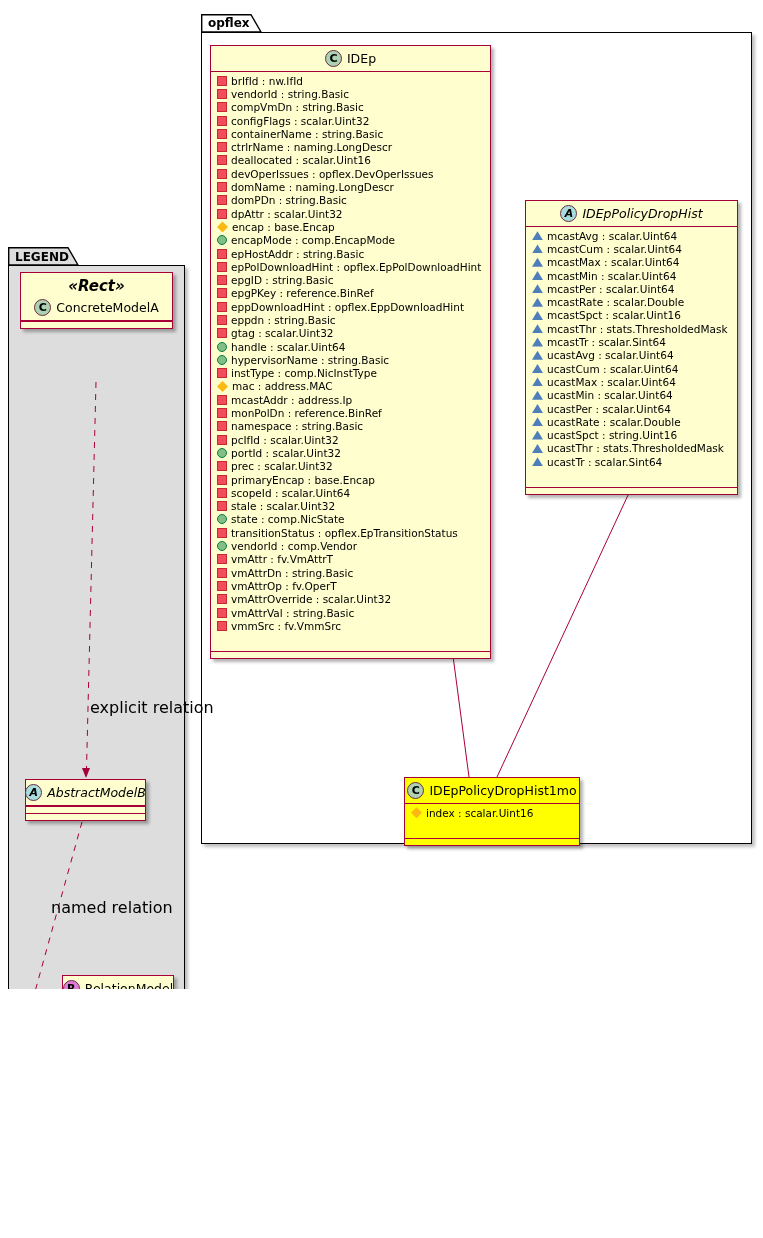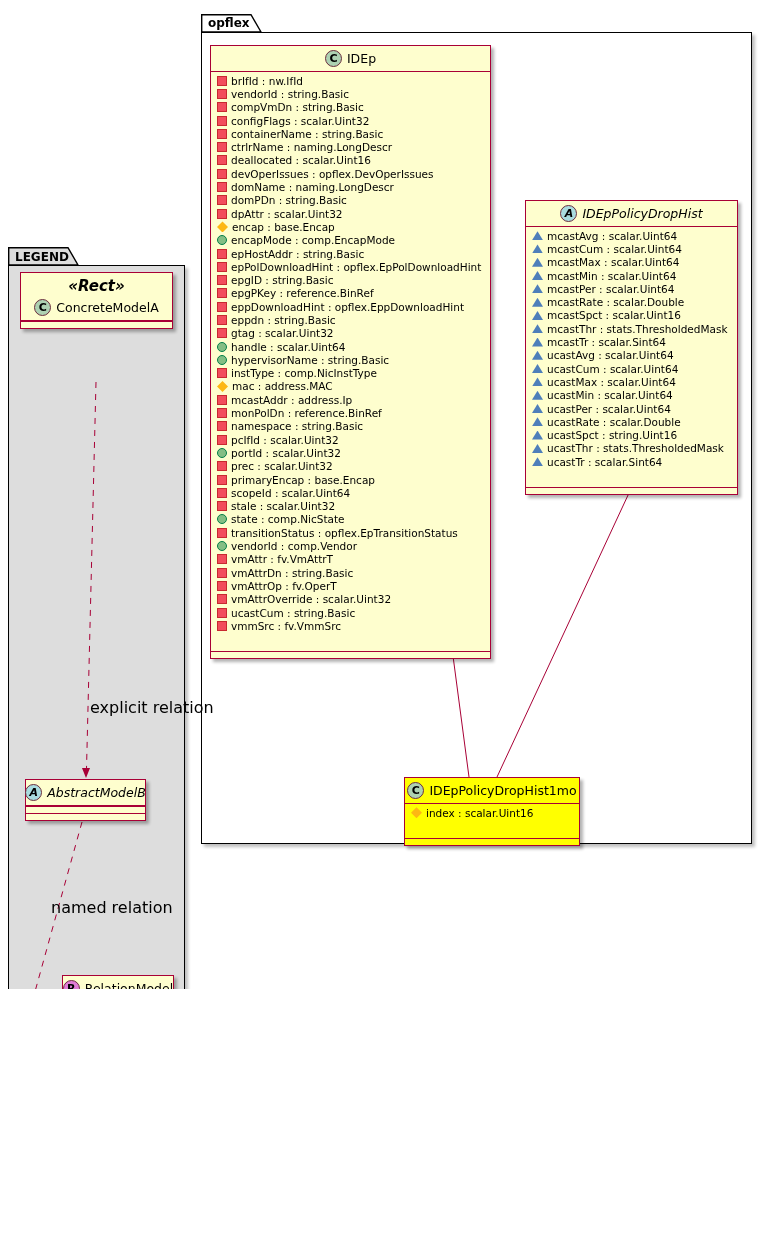--- a/index.html
+++ b/index.html
@@ -228,21 +228,21 @@
         <div class="member">
           <span class="vis vis-private"></span>
           <span class="member-label">vmAttrOp : fv.OperT</span>
         </div>
         <div class="member">
           <span class="vis vis-private"></span>
           <span class="member-label">vmAttrOverride : scalar.Uint32</span>
         </div>
         <div class="member">
           <span class="vis vis-private"></span>
-          <span class="member-label">ucastCum : string.Basic</span>
+          <span class="member-label">vmAttrVal : string.Basic</span>
         </div>
         <div class="member">
           <span class="vis vis-private"></span>
           <span class="member-label">vmmSrc : fv.VmmSrc</span>
         </div>
       </div>
     <div class="compartment-empty"></div>
   </div>
 
   <div class="uml-class" style="left:525px;top:200px;width:213px;">

